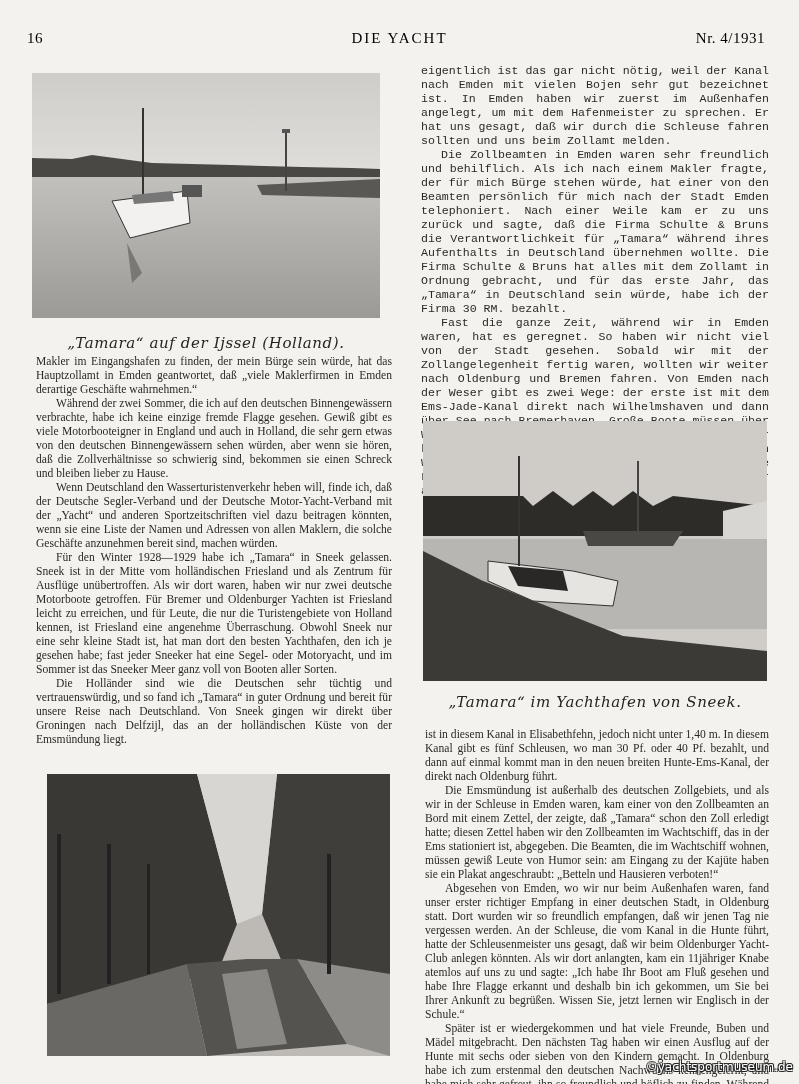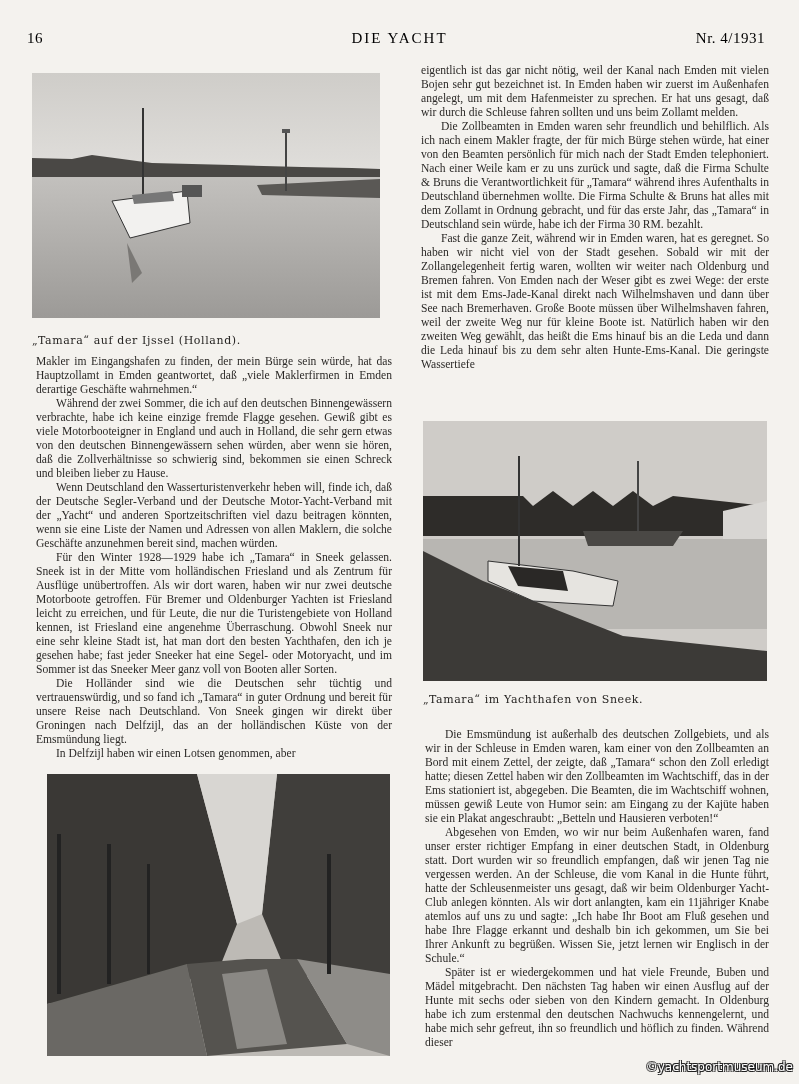--- a/index.html
+++ b/index.html
@@ -6,21 +6,21 @@
   body {
     width:799px; height:1084px; overflow:hidden; position:relative;
     background:#f4f2ee;
     font-family:"DejaVu Serif", serif;
     color:#2a2826;
   }
   .hdr { position:absolute; top:30px; font-family:"Liberation Serif", serif; font-size:15px; color:#000000; letter-spacing:0.5px; }
   .col { position:absolute; font-family:"Liberation Serif", serif; font-size:11.6px; line-height:14px; text-align:justify; color:#2b2927; }
   .col p { margin:0; text-indent:20px; }
   .col p.noind { text-indent:0; }
-  .cap { position:absolute; font-family:"DejaVu Serif", serif; font-size:11px; letter-spacing:0.6px; color:#262422; }
+  .cap { position:absolute; font-family:"DejaVu Serif", serif; font-style:italic; font-size:15px; letter-spacing:0.6px; color:#262422; text-align:center; }
   .photo { position:absolute; overflow:hidden; }
   .photo svg { display:block; width:100%; height:100%; }
   .wm { position:absolute; right:6px; bottom:10px; font-family:"DejaVu Sans", sans-serif; font-size:12px; font-weight:normal; color:#fff;
         text-shadow:-1px -1px 0 #222, 1px -1px 0 #222, -1px 1px 0 #222, 1px 1px 0 #222; }
 </style>
 </head>
 <body>
 
 <div class="hdr" style="left:27px;">16</div>
 <div class="hdr" style="left:0;width:799px;text-align:center;letter-spacing:2px;">DIE YACHT</div>
@@ -52,42 +52,41 @@
   </svg>
 </div>
 <div class="cap" style="left:32px;top:334px;width:348px;">„Tamara“ auf der Ijssel (Holland).</div>
 
 <div class="col" style="left:36px;top:355px;width:356px;">
   <p class="noind">Makler im Eingangshafen zu finden, der mein Bürge sein würde, hat das Hauptzollamt in Emden geantwortet, daß „viele Maklerfirmen in Emden derartige Geschäfte wahrnehmen.“</p>
   <p>Während der zwei Sommer, die ich auf den deutschen Binnengewässern verbrachte, habe ich keine einzige fremde Flagge gesehen. Gewiß gibt es viele Motorbooteigner in England und auch in Holland, die sehr gern etwas von den deutschen Binnengewässern sehen würden, aber wenn sie hören, daß die Zollverhältnisse so schwierig sind, bekommen sie einen Schreck und bleiben lieber zu Hause.</p>
   <p>Wenn Deutschland den Wasserturistenverkehr heben will, finde ich, daß der Deutsche Segler-Verband und der Deutsche Motor-Yacht-Verband mit der „Yacht“ und anderen Sportzeitschriften viel dazu beitragen könnten, wenn sie eine Liste der Namen und Adressen von allen Maklern, die solche Geschäfte anzunehmen bereit sind, machen würden.</p>
   <p>Für den Winter 1928—1929 habe ich „Tamara“ in Sneek gelassen. Sneek ist in der Mitte vom holländischen Friesland und als Zentrum für Ausflüge unübertroffen. Als wir dort waren, haben wir nur zwei deutsche Motorboote getroffen. Für Bremer und Oldenburger Yachten ist Friesland leicht zu erreichen, und für Leute, die nur die Turistengebiete von Holland kennen, ist Friesland eine angenehme Überraschung. Obwohl Sneek nur eine sehr kleine Stadt ist, hat man dort den besten Yachthafen, den ich je gesehen habe; fast jeder Sneeker hat eine Segel- oder Motoryacht, und im Sommer ist das Sneeker Meer ganz voll von Booten aller Sorten.</p>
   <p>Die Holländer sind wie die Deutschen sehr tüchtig und vertrauenswürdig, und so fand ich „Tamara“ in guter Ordnung und bereit für unsere Reise nach Deutschland. Von Sneek gingen wir direkt über Groningen nach Delfzijl, das an der holländischen Küste von der Emsmündung liegt.</p>
-  <p>In Delfzijl haben wir einen Lotsen genommen, aber</p>
 </div>
 
 <div class="photo" style="left:47px;top:774px;width:343px;height:282px;">
   <svg viewBox="0 0 343 282" preserveAspectRatio="none">
     <rect width="343" height="282" fill="#bdbab5"></rect>
     <path d="M0 0 L150 0 L190 150 L170 200 L0 230 Z" fill="#3a3835"></path>
     <path d="M343 0 L230 0 L215 140 L240 200 L343 210 Z" fill="#403e3b"></path>
     <path d="M150 0 L230 0 L215 140 L190 150 Z" fill="#d8d6d2"></path>
     <path d="M140 190 L200 185 L250 185 L300 270 L160 282 Z" fill="#55534f"></path>
     <path d="M175 200 L220 195 L240 270 L190 275 Z" fill="#8a8884"></path>
     <path d="M0 230 L140 190 L160 282 L0 282 Z" fill="#6a6864"></path>
     <path d="M250 185 L343 200 L343 282 L300 270 Z" fill="#8e8c88"></path>
     <rect x="10" y="60" width="4" height="160" fill="#222"></rect>
     <rect x="60" y="70" width="4" height="140" fill="#222"></rect>
     <rect x="100" y="90" width="3" height="110" fill="#222"></rect>
     <rect x="280" y="80" width="4" height="120" fill="#222"></rect>
   </svg>
 </div>
 <div class="cap" style="left:47px;top:1110px;width:343px;">Der Stadtkanal von Sneek.</div>
 
-<div class="col" style="left:421px;top:64px;width:348px;">
+<div class="col" style="left:421px;top:64px;width:348px;font-family:Liberation Mono, monospace;">
   <p class="noind">eigentlich ist das gar nicht nötig, weil der Kanal nach Emden mit vielen Bojen sehr gut bezeichnet ist. In Emden haben wir zuerst im Außenhafen angelegt, um mit dem Hafenmeister zu sprechen. Er hat uns gesagt, daß wir durch die Schleuse fahren sollten und uns beim Zollamt melden.</p>
   <p>Die Zollbeamten in Emden waren sehr freundlich und behilflich. Als ich nach einem Makler fragte, der für mich Bürge stehen würde, hat einer von den Beamten persönlich für mich nach der Stadt Emden telephoniert. Nach einer Weile kam er zu uns zurück und sagte, daß die Firma Schulte &amp; Bruns die Verantwortlichkeit für „Tamara“ während ihres Aufenthalts in Deutschland übernehmen wollte. Die Firma Schulte &amp; Bruns hat alles mit dem Zollamt in Ordnung gebracht, und für das erste Jahr, das „Tamara“ in Deutschland sein würde, habe ich der Firma 30 RM. bezahlt.</p>
   <p>Fast die ganze Zeit, während wir in Emden waren, hat es geregnet. So haben wir nicht viel von der Stadt gesehen. Sobald wir mit der Zollangelegenheit fertig waren, wollten wir weiter nach Oldenburg und Bremen fahren. Von Emden nach der Weser gibt es zwei Wege: der erste ist mit dem Ems-Jade-Kanal direkt nach Wilhelmshaven und dann über See nach Bremerhaven. Große Boote müssen über Wilhelmshaven fahren, weil der zweite Weg nur für kleine Boote ist. Natürlich haben wir den zweiten Weg gewählt, das heißt die Ems hinauf bis an die Leda und dann die Leda hinauf bis zu dem sehr alten Hunte-Ems-Kanal. Die geringste Wassertiefe</p>
 </div>
 
 <div class="photo" style="left:423px;top:421px;width:344px;height:260px;">
   <svg viewBox="0 0 344 260" preserveAspectRatio="none">
     <rect width="344" height="260" fill="#cfccc8"></rect>
     <path d="M0 75 L100 75 L110 85 L130 70 L150 85 L170 70 L190 85 L210 70 L230 85 L250 75 L344 85 L344 115 L0 115 Z" fill="#2e2c29"></path>
     <path d="M300 90 L344 80 L344 130 L300 130 Z" fill="#d8d6d3"></path>
@@ -96,18 +95,19 @@
     <path d="M65 140 L150 150 L195 160 L190 185 L110 180 L65 160 Z" fill="#e6e4e0" stroke="#333"></path>
     <path d="M85 145 L140 150 L145 170 L95 165 Z" fill="#2a2826"></path>
     <rect x="95" y="35" width="2" height="110" fill="#333"></rect>
     <rect x="214" y="40" width="2" height="80" fill="#444"></rect>
     <path d="M160 110 L260 110 L250 125 L165 125 Z" fill="#4a4845"></path>
   </svg>
 </div>
 <div class="cap" style="left:423px;top:693px;width:344px;">„Tamara“ im Yachthafen von Sneek.</div>
 
 <div class="col" style="left:425px;top:728px;width:344px;">
+  <p class="noind">ist in diesem Kanal in Elisabethfehn, jedoch nicht unter 1,40 m. In diesem Kanal gibt es fünf Schleusen, wo man 30 Pf. oder 40 Pf. bezahlt, und dann auf einmal kommt man in den neuen breiten Hunte-Ems-Kanal, der direkt nach Oldenburg führt.</p>
   <p>Die Emsmündung ist außerhalb des deutschen Zollgebiets, und als wir in der Schleuse in Emden waren, kam einer von den Zollbeamten an Bord mit einem Zettel, der zeigte, daß „Tamara“ schon den Zoll erledigt hatte; diesen Zettel haben wir den Zollbeamten im Wachtschiff, das in der Ems stationiert ist, abgegeben. Die Beamten, die im Wachtschiff wohnen, müssen gewiß Leute von Humor sein: am Eingang zu der Kajüte haben sie ein Plakat angeschraubt: „Betteln und Hausieren verboten!“</p>
   <p>Abgesehen von Emden, wo wir nur beim Außenhafen waren, fand unser erster richtiger Empfang in einer deutschen Stadt, in Oldenburg statt. Dort wurden wir so freundlich empfangen, daß wir jenen Tag nie vergessen werden. An der Schleuse, die vom Kanal in die Hunte führt, hatte der Schleusenmeister uns gesagt, daß wir beim Oldenburger Yacht-Club anlegen könnten. Als wir dort anlangten, kam ein 11jähriger Knabe atemlos auf uns zu und sagte: „Ich habe Ihr Boot am Fluß gesehen und habe Ihre Flagge erkannt und deshalb bin ich gekommen, um Sie bei Ihrer Ankunft zu begrüßen. Wissen Sie, jetzt lernen wir Englisch in der Schule.“</p>
   <p>Später ist er wiedergekommen und hat viele Freunde, Buben und Mädel mitgebracht. Den nächsten Tag haben wir einen Ausflug auf der Hunte mit sechs oder sieben von den Kindern gemacht. In Oldenburg habe ich zum erstenmal den deutschen Nachwuchs kennengelernt, und habe mich sehr gefreut, ihn so freundlich und höflich zu finden. Während dieser</p>
 </div>
 
 <div class="wm">©yachtsportmuseum.de</div>
 
 </body></html>

